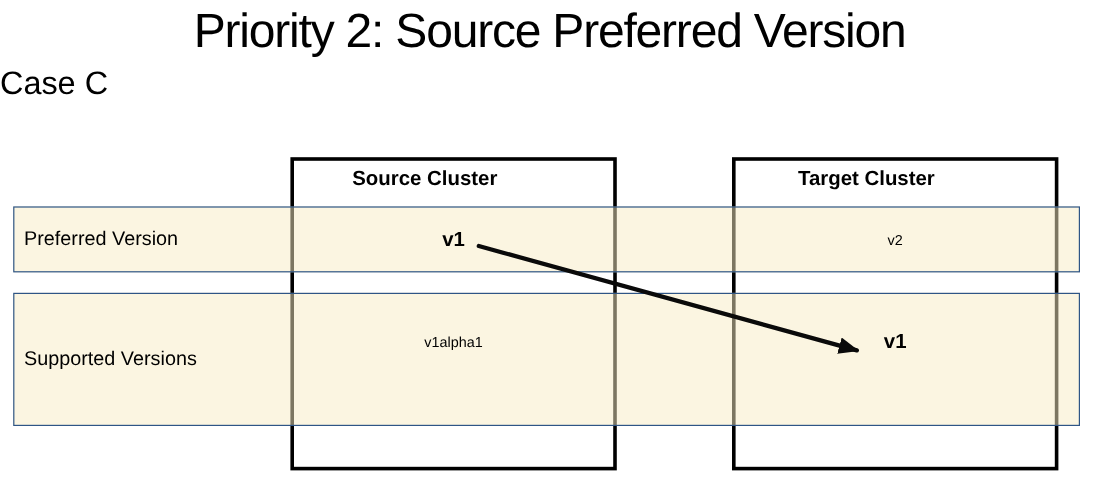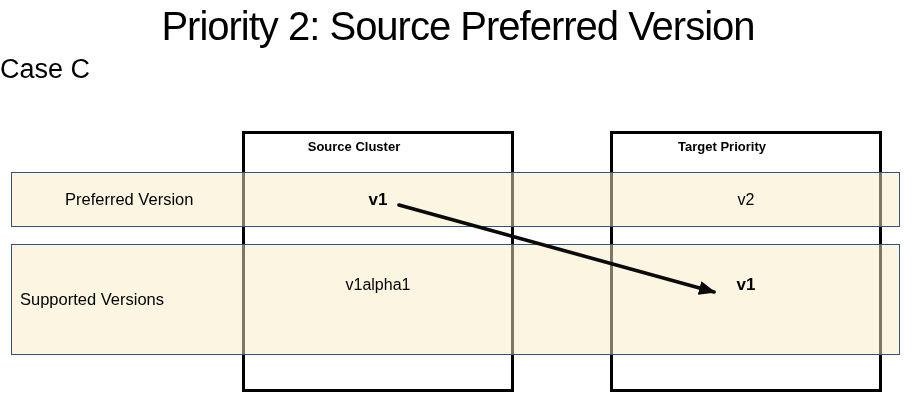--- a/index.html
+++ b/index.html
@@ -45,21 +45,21 @@
     background: transparent;
     z-index: 1;
   }
   .cluster-box.source { left: 242px; }
   .cluster-box.target { left: 610px; }
   .cluster-header {
     position: absolute;
     top: 139px;
     width: 224px;
     text-align: center;
-    font-size: 13px;
+    font-size: 17px;
     font-weight: 700;
     z-index: 4;
   }
   .cluster-header.source { left: 242px; }
   .cluster-header.target { left: 610px; }
   .band {
     position: absolute;
     left: 11px;
     width: 889px;
     border: 1.5px solid var(--band-border);
@@ -69,29 +69,29 @@
   .band.preferred { top: 172px; height: 55px; }
   .band.supported { top: 244px; height: 111px; }
   .row-label {
     position: absolute;
     left: 20px;
     display: flex;
     align-items: center;
     font-size: 16.5px;
     z-index: 4;
   }
-  .row-label.preferred { top: 172px; height: 55px; margin-left: 45px; }
+  .row-label.preferred { top: 172px; height: 55px; }
   .row-label.supported { top: 244px; height: 111px; text-align: right; }
   .cell {
     position: absolute;
     width: 160px;
     display: flex;
     align-items: center;
     justify-content: center;
-    font-size: 16px;
+    font-size: 12px;
     z-index: 4;
   }
   .cell.bold { font-weight: 700; font-size: 17px; }
   .cell.row-preferred { top: 172px; height: 55px; }
   .cell.row-supported { top: 244px; height: 82px; }
   .cell.col-source { left: 298px; }
   .cell.col-target { left: 666px; }
   .arrow-overlay {
     position: absolute;
     top: 0; left: 0;
@@ -117,21 +117,21 @@
 <svg class="arrow-overlay" viewBox="0 0 916 412" xmlns="http://www.w3.org/2000/svg">
   <defs>
     <marker id="arrowhead" markerUnits="userSpaceOnUse" markerWidth="18" markerHeight="14" refX="15" refY="7" orient="auto">
       <path class="arrow-head" d="M0,0 L17,7 L0,14 Z"></path>
     </marker>
   </defs>
   <line class="arrow-line" x1="399" y1="205" x2="714" y2="292" marker-end="url(#arrowhead)"></line>
 </svg>
 
 <div class="cluster-header source">Source Cluster</div>
-<div class="cluster-header target">Target Priority</div>
+<div class="cluster-header target">Target Cluster</div>
 
 <div class="row-label preferred">Preferred Version</div>
 <div class="row-label supported">Supported Versions</div>
 
 <div class="cell row-preferred col-source bold">v1</div>
 <div class="cell row-preferred col-target">v2</div>
 <div class="cell row-supported col-source">v1alpha1</div>
 <div class="cell row-supported col-target bold">v1</div>
 
 </body></html>

